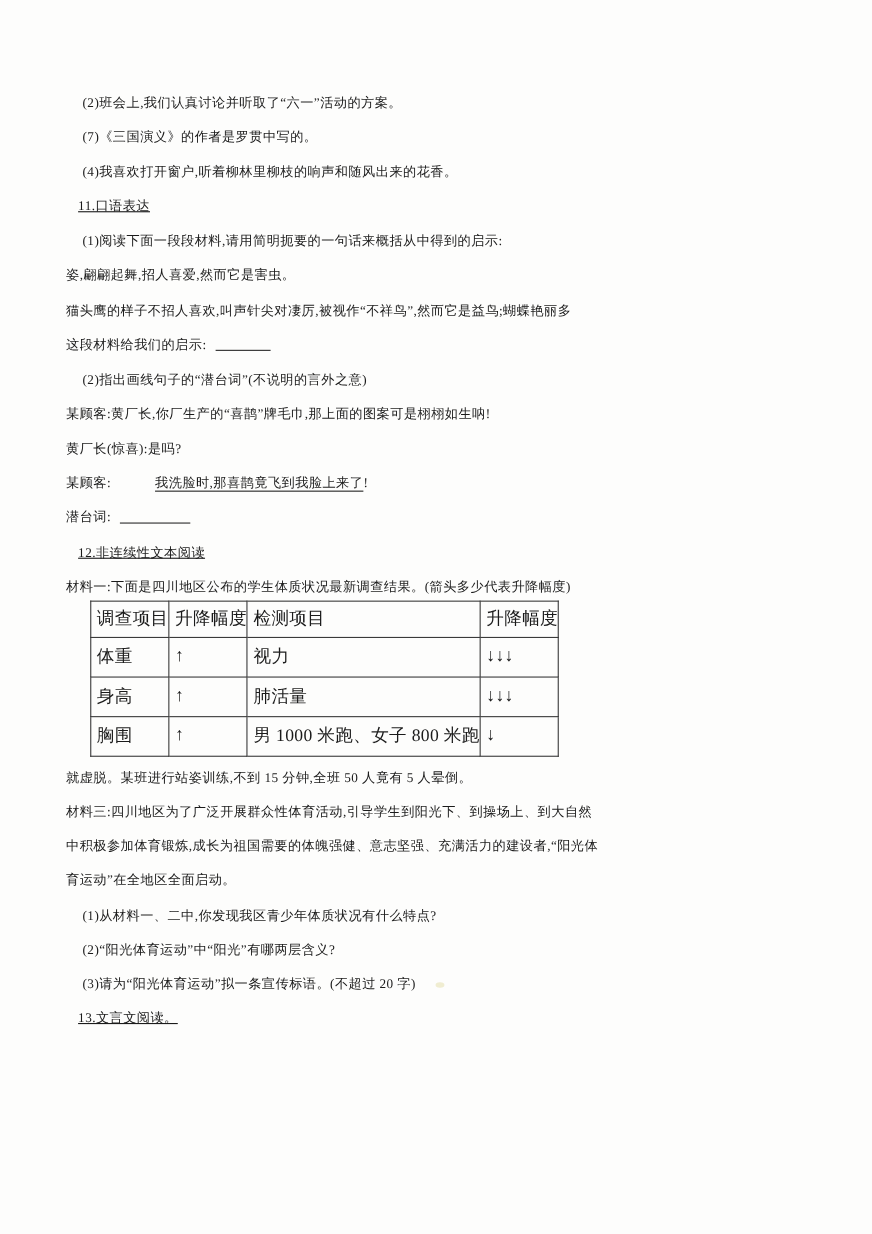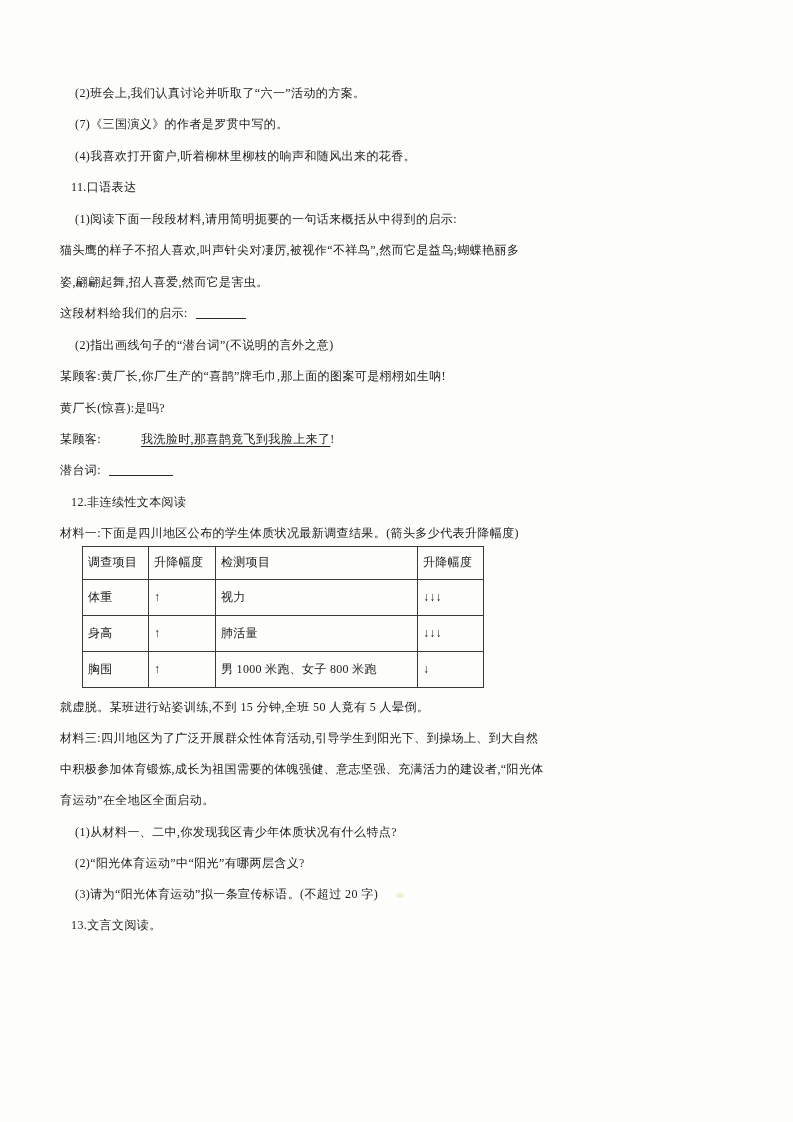--- a/index.html
+++ b/index.html
@@ -17,21 +17,21 @@
     padding: 78px 50px 0 60px;
   }
   .line {
     font-size: 12px;
     line-height: 31.45px;
     letter-spacing: 0.4px;
     white-space: nowrap;
   }
   .lines-bottom .line { line-height: 31.2px; }
   .indent-paren { padding-left: 15px; }
-  .indent-num  { padding-left: 11px; }
+  .indent-num  { padding-left: 11px; text-decoration: underline; }
   .underlined {
     text-decoration: underline;
     text-underline-offset: 3px;
     text-decoration-thickness: 1px;
     text-decoration-color: #222222;
     margin-left: 40px;
   }
   .blank {
     display: inline-block;
     height: 14px;
@@ -49,21 +49,21 @@
     vertical-align: middle;
     opacity: 0.8;
   }
   table.survey-table {
     border-collapse: collapse;
     table-layout: fixed;
     margin: -4px 0 4px 22px;
   }
   table.survey-table td {
     border: 1.3px solid #3a3a3a;
-    font-size: 12px;
+    font-size: 16px;
     letter-spacing: 0.3px;
     padding: 0 0 0 5px;
     height: 35px;
     vertical-align: middle;
     white-space: nowrap;
     overflow: visible;
   }
   table.survey-table tr.hdr td { height: 32px; }
   col.c1 { width: 66px; }
   col.c2 { width: 67px; }
@@ -74,22 +74,22 @@
 <body>
 
 <div class="page">
   <div class="content">
     <div class="lines-top">
         <div class="line indent-paren"><span>(2)班会上,我们认真讨论并听取了“六一”活动的方案。</span></div>
         <div class="line indent-paren"><span>(7)《三国演义》的作者是罗贯中写的。</span></div>
         <div class="line indent-paren"><span>(4)我喜欢打开窗户,听着柳林里柳枝的响声和随风出来的花香。</span></div>
         <div class="line indent-num"><span>11.口语表达</span></div>
         <div class="line indent-paren"><span>(1)阅读下面一段段材料,请用简明扼要的一句话来概括从中得到的启示:</span></div>
+        <div class="line"><span>姿,翩翩起舞,招人喜爱,然而它是害虫。</span></div>
         <div class="line"><span>猫头鹰的样子不招人喜欢,叫声针尖对凄厉,被视作“不祥鸟”,然而它是益鸟;蝴蝶艳丽多</span></div>
-        <div class="line"><span>姿,翩翩起舞,招人喜爱,然而它是害虫。</span></div>
         <div class="line"><span>这段材料给我们的启示:</span><span class="blank" style="width: 50px;"></span></div>
         <div class="line indent-paren"><span>(2)指出画线句子的“潜台词”(不说明的言外之意)</span></div>
         <div class="line"><span>某顾客:黄厂长,你厂生产的“喜鹊”牌毛巾,那上面的图案可是栩栩如生呐!</span></div>
         <div class="line"><span>黄厂长(惊喜):是吗?</span></div>
         <div class="line"><span>某顾客:</span><span class="underlined">我洗脸时,那喜鹊竟飞到我脸上来了</span><span>!</span></div>
         <div class="line"><span>潜台词:</span><span class="blank" style="width: 64px;"></span></div>
         <div class="line indent-num"><span>12.非连续性文本阅读</span></div>
         <div class="line"><span>材料一:下面是四川地区公布的学生体质状况最新调查结果。(箭头多少代表升降幅度)</span></div>
       </div>
 

